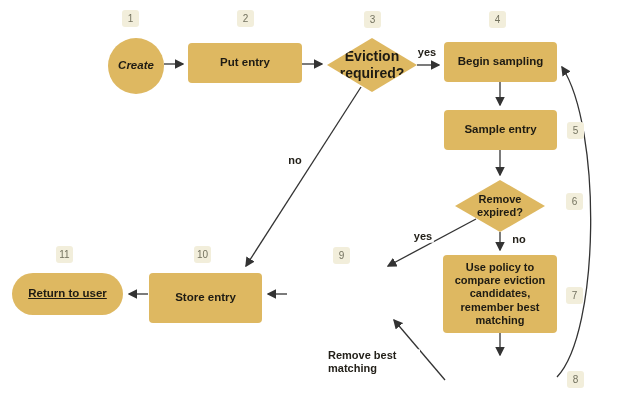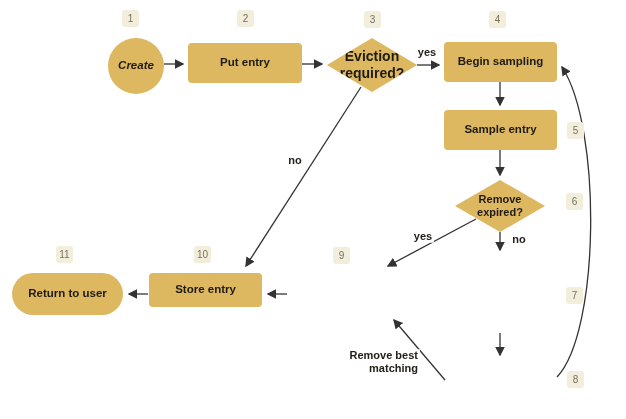--- a/index.html
+++ b/index.html
@@ -15,41 +15,41 @@
     position:absolute;
     display:flex;align-items:center;justify-content:center;
     background:#DEB861;
     color:#1e1b13;
     font-size:11.5px;font-weight:600;
     text-align:center;line-height:1.2;
     box-sizing:border-box;
   }
   .rect{border-radius:4px;}
   .circle{border-radius:50%;font-style:italic;}
-  .stadium{border-radius:21px;}
+  .stadium{border-radius:21px;text-decoration:underline;}
   .diamond{
     clip-path:polygon(50% 0%,100% 50%,50% 100%,0% 50%);
     border-radius:0;
   }
   .node-label{padding:0 4px;}
   .badge{
     position:absolute;
     width:17px;height:17px;
     background:#F2EEDB;
     border-radius:3px;
     color:#73725f;
     font-size:10px;font-weight:400;
     display:flex;align-items:center;justify-content:center;
   }
   .edge-label{
     position:absolute;
     transform:translate(-50%,-50%);
     color:#24211a;
     font-size:11px;font-weight:600;
-    text-align:right;line-height:1.15;
+    text-align:left;line-height:1.15;
     background:#ffffff;
     padding:0 2px;
     white-space:nowrap;
   }
   .edge-label.wrap{white-space:normal;width:90px;}
 </style>
 </head>
 <body>
 
 <div class="canvas">
@@ -94,24 +94,27 @@
   </div>
 
   <div class="node rect" style="left:444px;top:110px;width:113px;height:40px">
     <span class="node-label">Sample entry</span>
   </div>
 
   <div class="node diamond" style="left:455px;top:180px;width:90px;height:52px;font-size:11px">
     <span class="node-label">Remove expired?</span>
   </div>
 
+  <div class="node rect" style="left:443px;top:255px;width:114px;height:78px;font-size:11px">
+    <span class="node-label" style="padding:0 6px">Use policy to compare eviction candidates, remember best matching</span>
+  </div>
 
 
 
-  <div class="node rect" style="left:149px;top:273px;width:113px;height:34px">
+  <div class="node rect" style="left:149px;top:273px;width:113px;height:50px">
     <span class="node-label">Store entry</span>
   </div>
 
   <div class="node stadium" style="left:12px;top:273px;width:111px;height:42px">
     <span class="node-label">Return to user</span>
   </div>
 
   <div class="badge" style="left:122px;top:10px">1</div>
   <div class="badge" style="left:237px;top:10px">2</div>
   <div class="badge" style="left:364px;top:11px">3</div>

